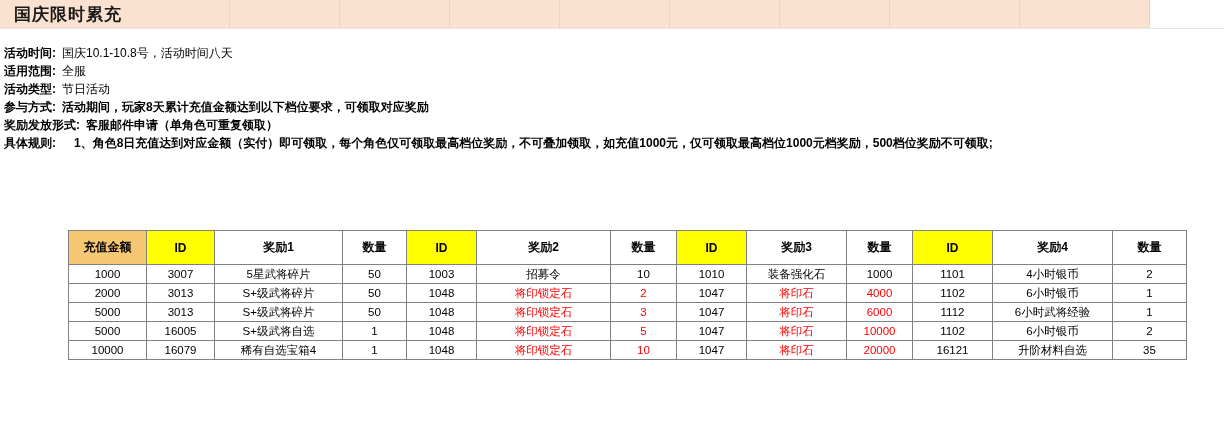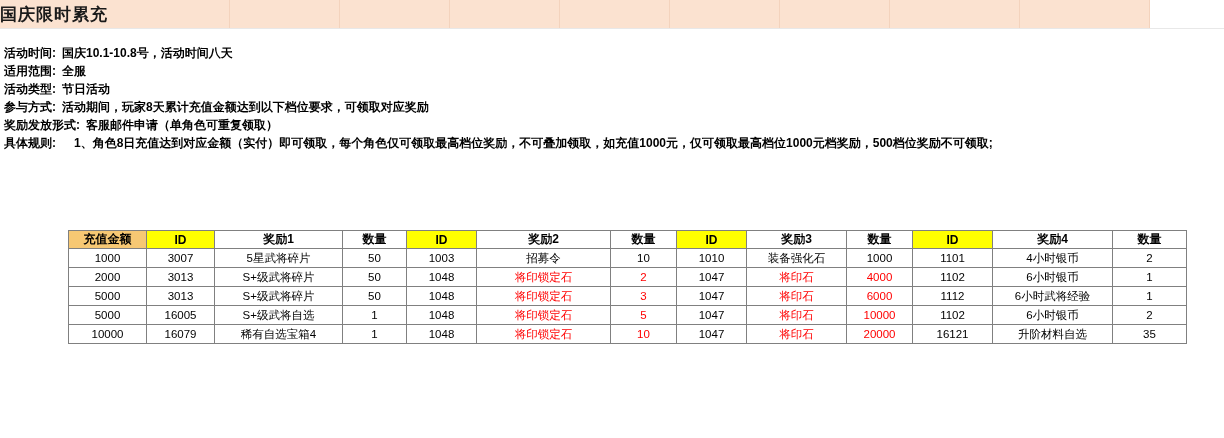--- a/index.html
+++ b/index.html
@@ -41,21 +41,21 @@
     border-right: 1px solid #f3d3bd;
     height: 28px;
     box-sizing: border-box;
   }
   .banner-title {
     position: relative;
     z-index: 2;
     font-size: 17px;
     font-weight: bold;
     color: #1a1a1a;
-    padding-left: 0;
+    padding-left: 14px;
     letter-spacing: 1px;
   }
   .banner-right {
     position: absolute;
     left: 1150px;
     top: 0;
     width: 74px;
     height: 28px;
     background: #ffffff;
     border-bottom: 1px solid #e8e8e8;
@@ -79,21 +79,21 @@
     font-weight: bold;
     font-size: 12px;
     padding-left: 4px;
   }
   .info-value {
     font-size: 12px;
     padding-left: 6px;
     font-weight: bold;
   }
   .info-value.bold {
-    font-weight: bold;
+    font-weight: normal;
   }
   .info-row.rules .info-value {
     padding-left: 18px;
   }
 
   
   .table-wrap {
     position: absolute;
     left: 68px;
     top: 230px;
@@ -108,21 +108,21 @@
     text-align: center;
     vertical-align: middle;
     font-size: 11.5px;
     padding: 0 2px;
     box-sizing: border-box;
     overflow: hidden;
     white-space: nowrap;
   }
   table.grid th {
     font-weight: bold;
-    height: 18px;
+    height: 34px;
     font-size: 12px;
   }
   th.h-amount { background: #f7c873; }
   th.h-yellow { background: #ffff00; }
   th.h-plain  { background: #ffffff; }
   td.red { color: #ff0000; }
 
   
   col.c-amount { width: 78px; }
   col.c-id     { width: 68px; }

